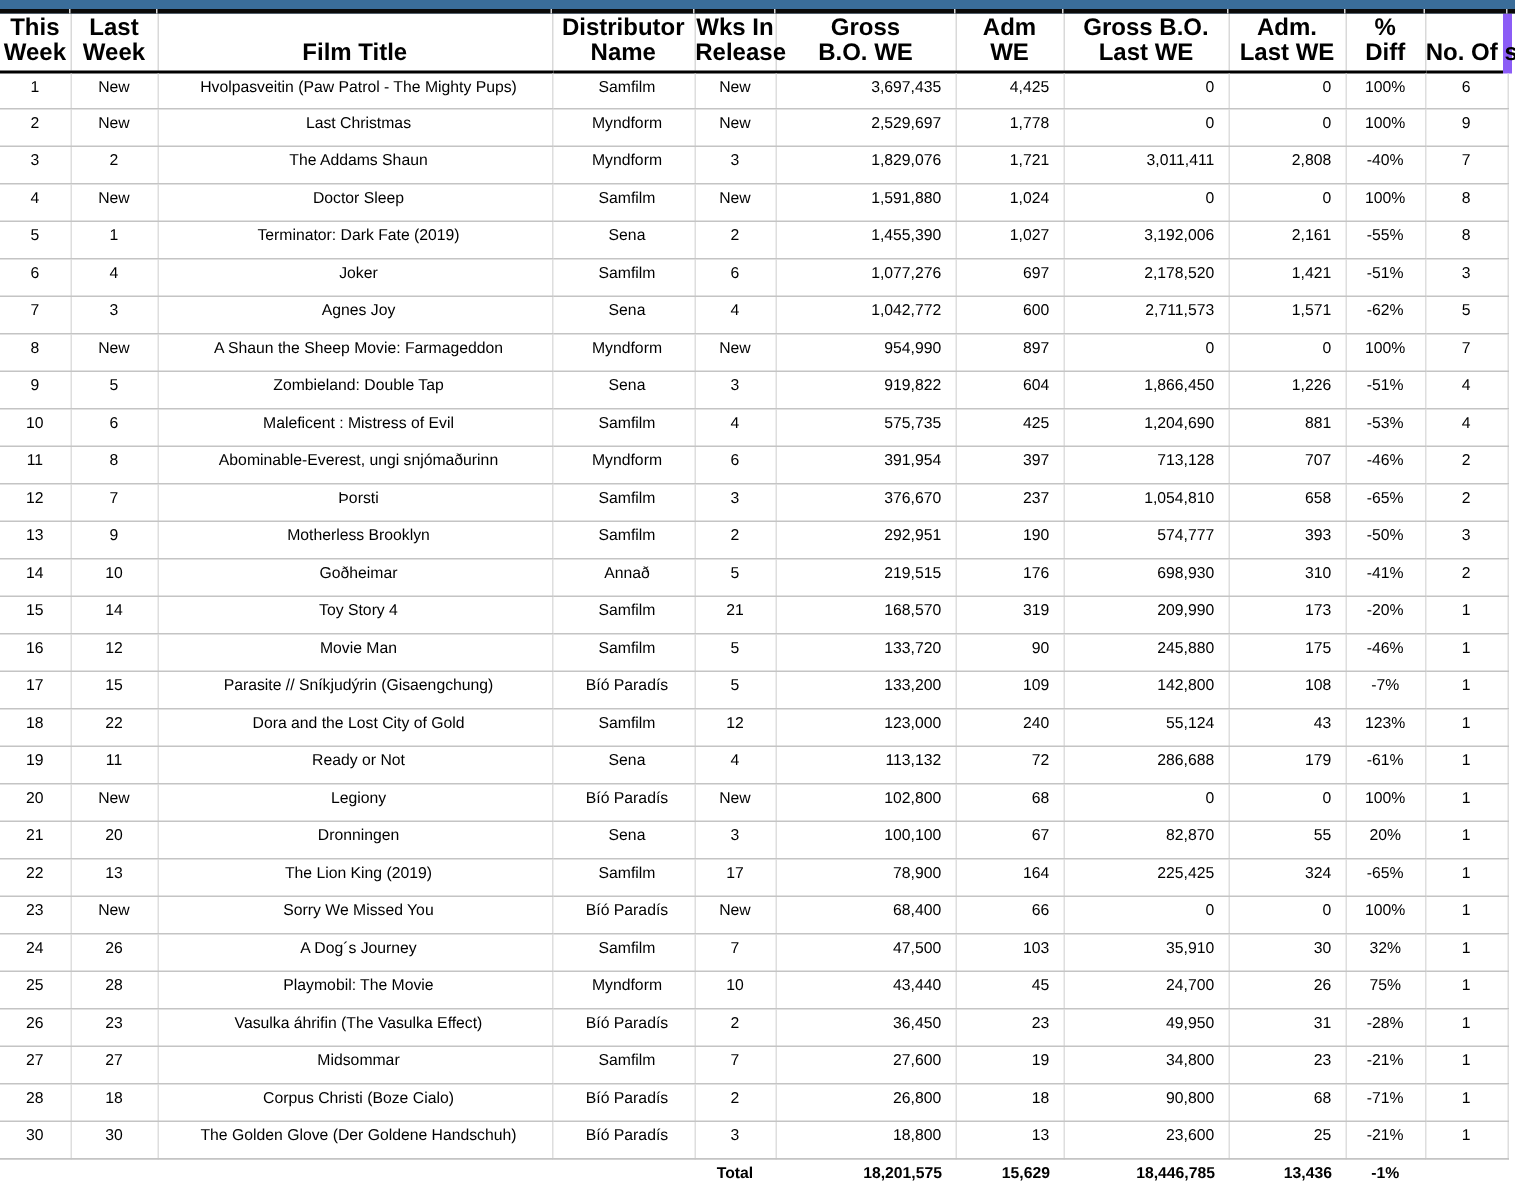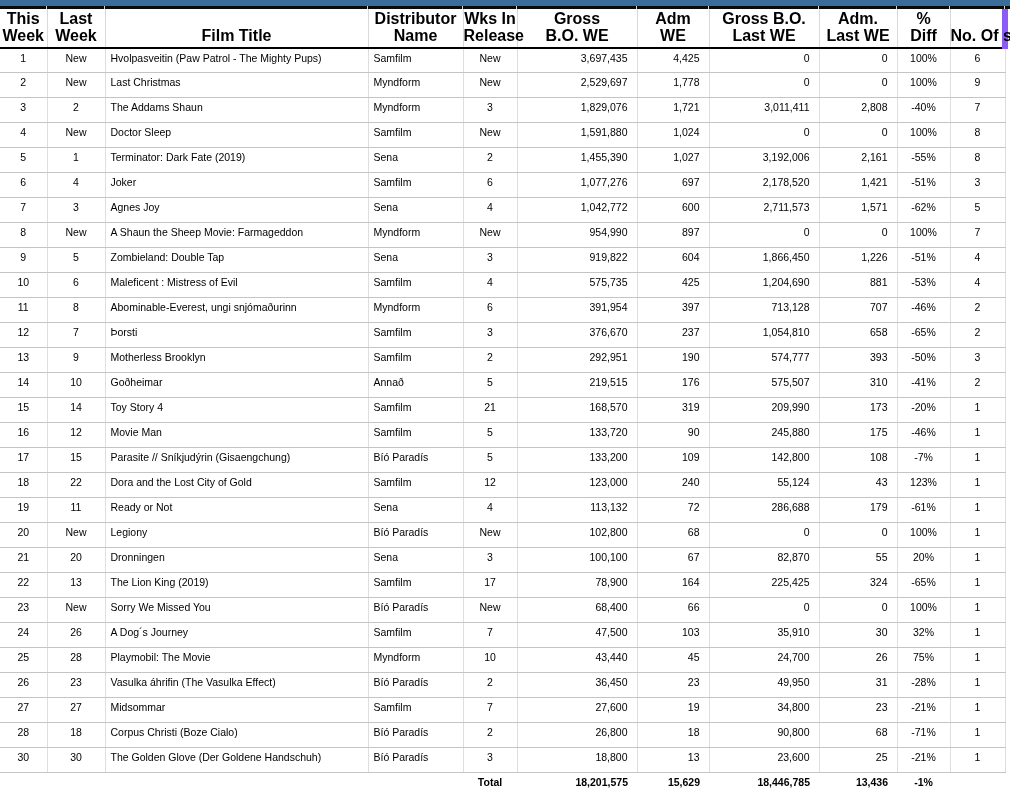--- a/index.html
+++ b/index.html
@@ -21,21 +21,21 @@
   }
   th.nowrap{white-space:nowrap;}
   th:last-child{border-right:6px solid #8b5cf6;text-align:right;}
   tbody tr{height:25px;}
   td{
     font-size:10.5px;vertical-align:top;padding:3px 0 0 0;
     border-bottom:1px solid #c4c4c4;border-right:1px solid #dedede;
     white-space:nowrap;overflow:hidden;
   }
   td.c{text-align:center;}
-  td.l{text-align:left;padding-left:5px;}
+  td.l{text-align:center;padding-left:5px;}
   td.r{text-align:right;padding-right:9px;}
   tfoot tr{height:16px;}
   tfoot td{border:none;font-weight:bold;font-size:10.5px;padding-top:3px;}
 </style>
 </head>
 <body>
 
 <div class="topbar">
   <div class="black"></div>
 <i class="tick" style="left: 46px;"></i>
@@ -259,21 +259,21 @@
         <td class="c">3</td>
       </tr>
       <tr>
         <td class="c">14</td>
         <td class="c">10</td>
         <td class="l">Goðheimar</td>
         <td class="l">Annað</td>
         <td class="c">5</td>
         <td class="r">219,515</td>
         <td class="r">176</td>
-        <td class="r">575,507</td>
+        <td class="r">698,930</td>
         <td class="r">310</td>
         <td class="c">-41%</td>
         <td class="c">2</td>
       </tr>
       <tr>
         <td class="c">15</td>
         <td class="c">14</td>
         <td class="l">Toy Story 4</td>
         <td class="l">Samfilm</td>
         <td class="c">21</td>

